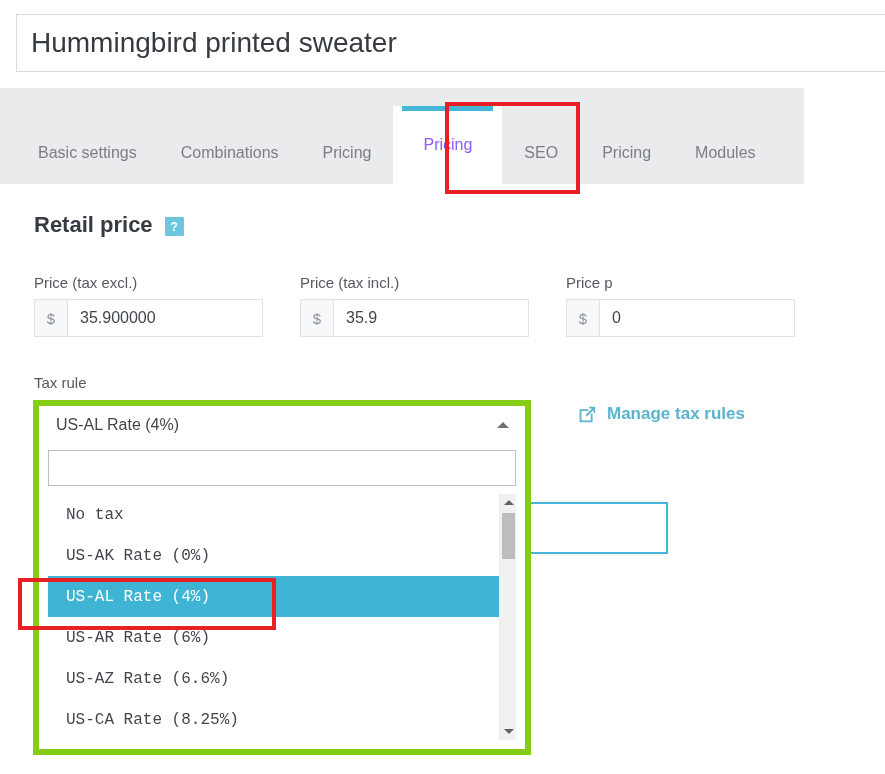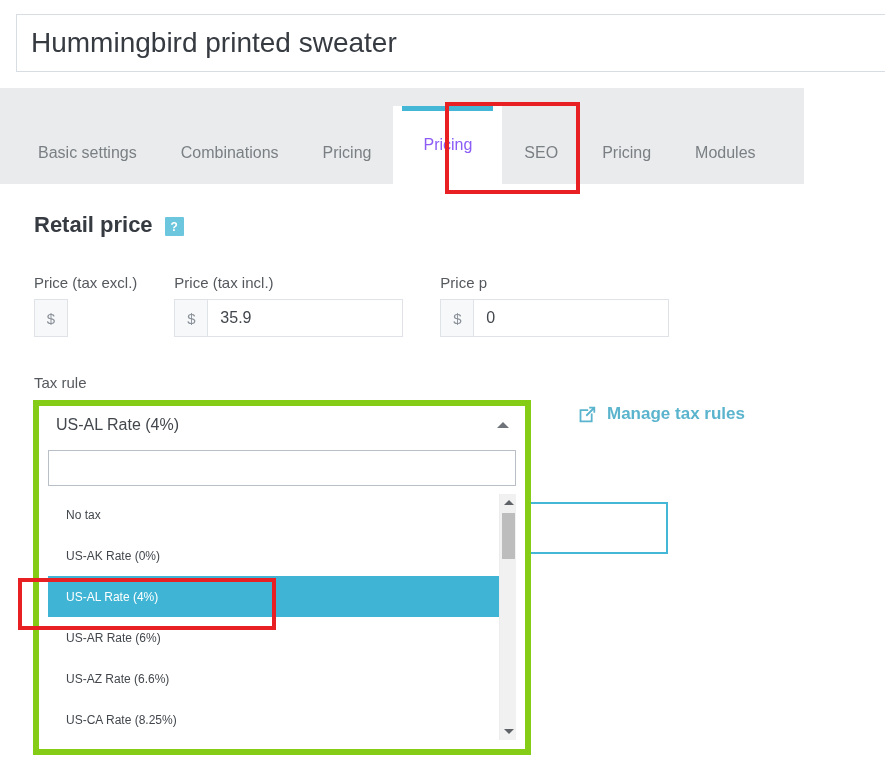--- a/index.html
+++ b/index.html
@@ -250,24 +250,25 @@
     height: 246px;
     overflow: hidden;
     margin: 0 9px 9px 9px;
   }
   .option {
     height: 41px;
     display: flex;
     align-items: center;
     padding-left: 18px;
     box-sizing: border-box;
-    font-size: 12px;
+    font-size: 16px;
     color: #42474d;
     cursor: pointer;
     white-space: nowrap;
+    font-family: Liberation Mono, monospace;
   }
   .option.selected {
     background: #3fb4d4;
     color: #ffffff;
   }
   
   .scrollbar {
     position: absolute;
     right: 0; top: 0;
     width: 17px; height: 246px;
@@ -343,20 +344,21 @@
     <span>Retail price</span>
     <span class="help-icon">?</span>
   </div>
 
   <div class="price-row">
 
     <div class="price-field">
       <div class="price-label">Price (tax excl.)</div>
       <div class="input-group">
         <div class="input-prefix">$</div>
+        <div class="input-box w-excl">35.900000</div>
       </div>
     </div>
 
     <div class="price-field">
       <div class="price-label">Price (tax incl.)</div>
       <div class="input-group">
         <div class="input-prefix">$</div>
         <div class="input-box w-incl">35.9</div>
       </div>
     </div>

